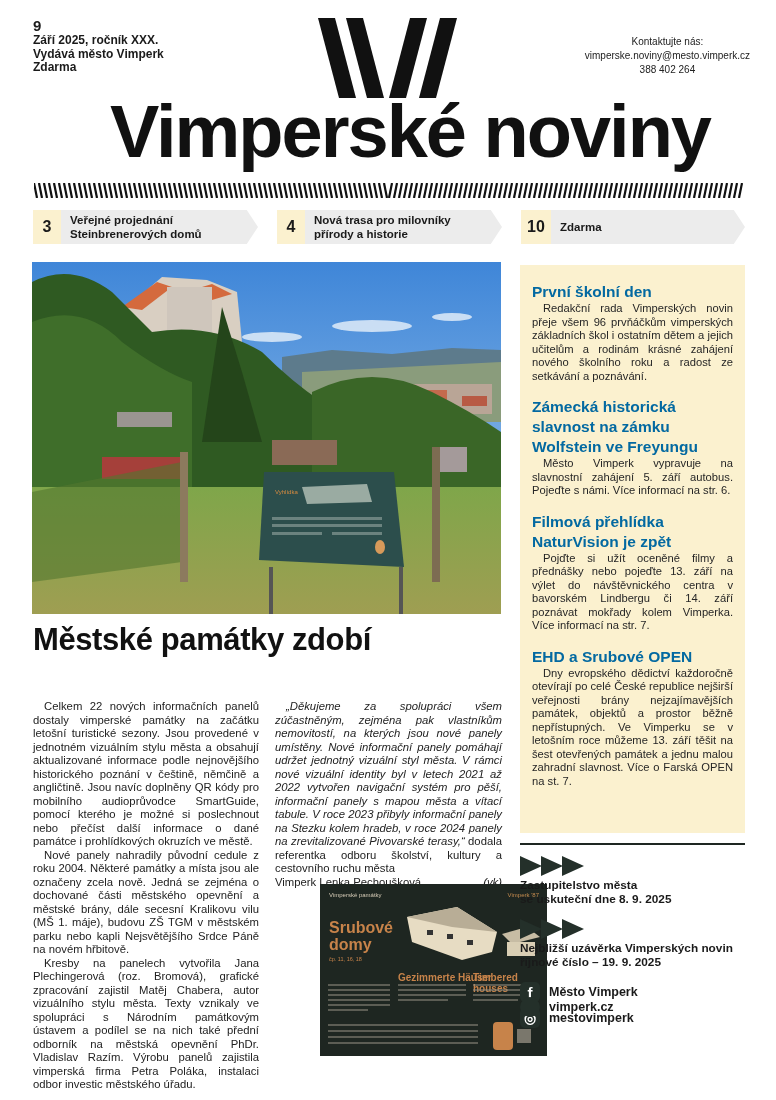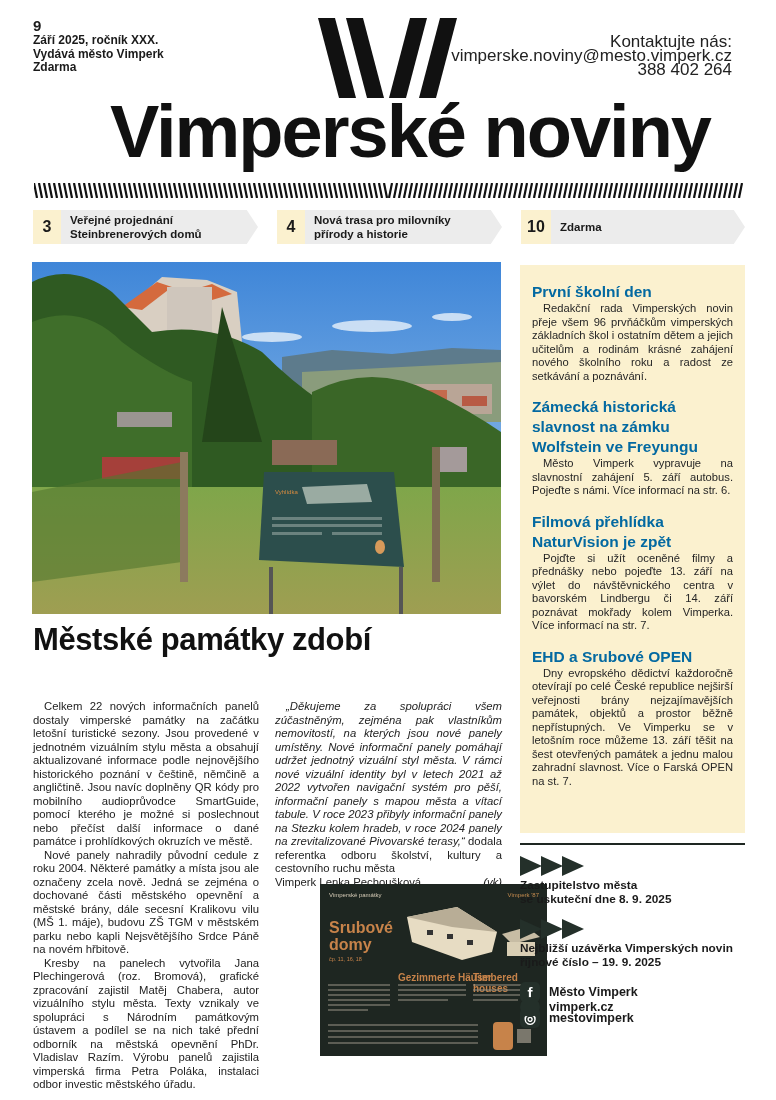--- a/index.html
+++ b/index.html
@@ -2,21 +2,21 @@
 <html><head>
   <meta charset="utf-8">
   <style>
     * { box-sizing: border-box; margin: 0; padding: 0; }
     html, body { width: 776px; height: 1100px; background: #ffffff; overflow: hidden; }
     body { position: relative; font-family: "Liberation Sans", sans-serif; color: #1a1a1a; }
 
     
     .issue-info { position: absolute; left: 33px; top: 18px; font-weight: bold; font-size: 12px; line-height: 13.5px; }
     .issue-info .num { font-size: 15px; line-height: 16px; }
-    .contact { position: absolute; right: 44px; top: 35px; text-align: right; font-size: 17px; line-height: 14px; color: #222; }
+    .contact { position: absolute; right: 26px; top: 35px; text-align: center; font-size: 10px; line-height: 14px; color: #222; }
     .logo { position: absolute; left: 318px; top: 18px; width: 140px; height: 80px; }
     .masthead { position: absolute; left: 0; width: 776px; top: 92px; text-align: center; font-weight: bold; font-size: 74px; line-height: 80px; letter-spacing: -2px; color: #111; padding-left: 44px; }
     .stripe { position: absolute; left: 34px; top: 183px; width: 710px; height: 15px; }
 
     
     .teasers { position: absolute; top: 210px; left: 33px; width: 712px; height: 34px; }
     .teaser { position: absolute; top: 0; height: 34px; display: flex; align-items: center; }
     .teaser .t-bg { position: absolute; inset: 0; background: #ececec; clip-path: polygon(0 0, 95% 0, 100% 50%, 95% 100%, 0 100%); }
     .teaser .t-num { position: relative; width: 28px; height: 34px; background: #fbf1cf; display: flex; align-items: center; justify-content: center; font-weight: bold; font-size: 16px; }
     .teaser .t-text { position: relative; padding-left: 9px; font-weight: bold; font-size: 11.5px; line-height: 14px; }

